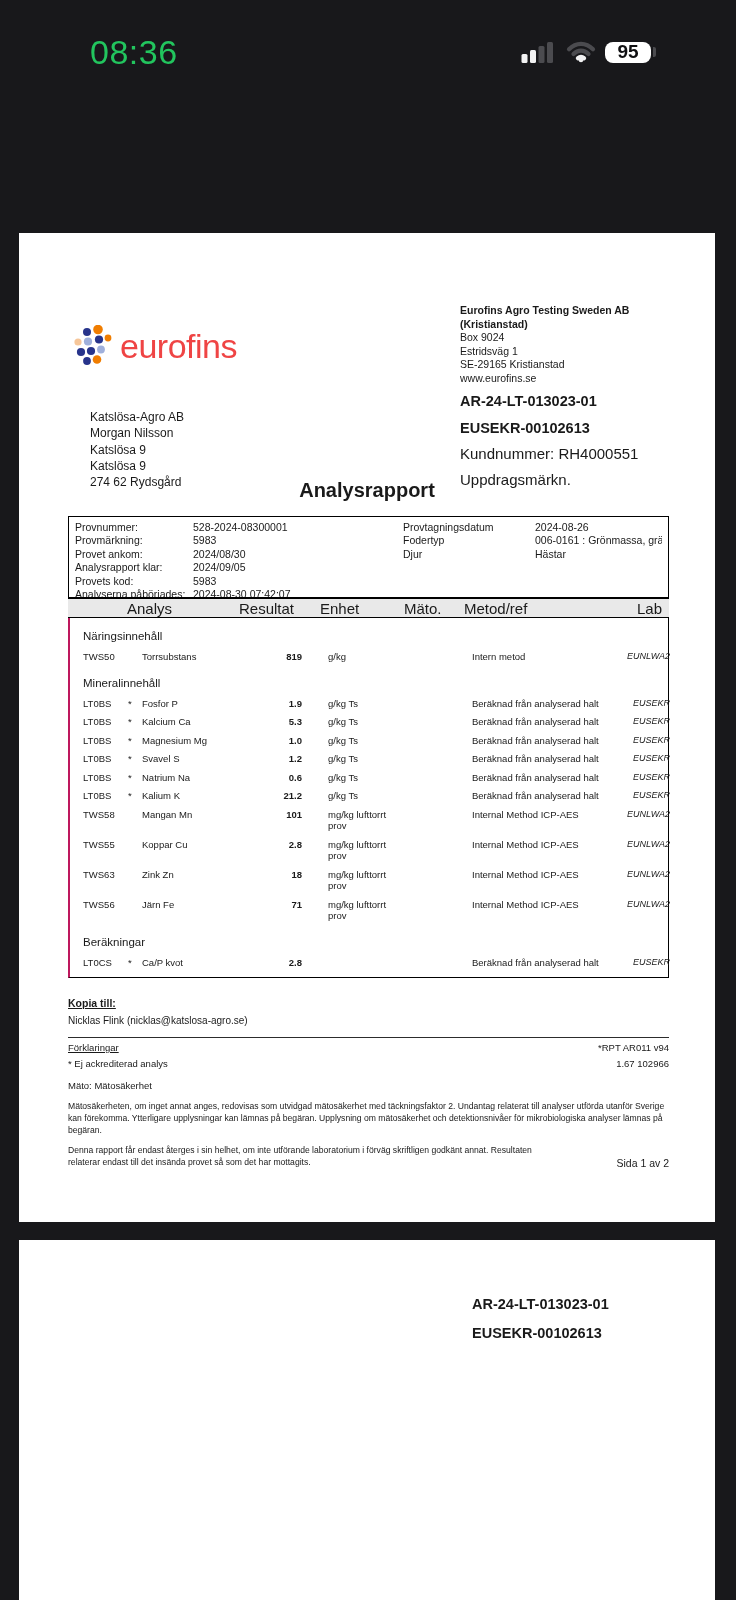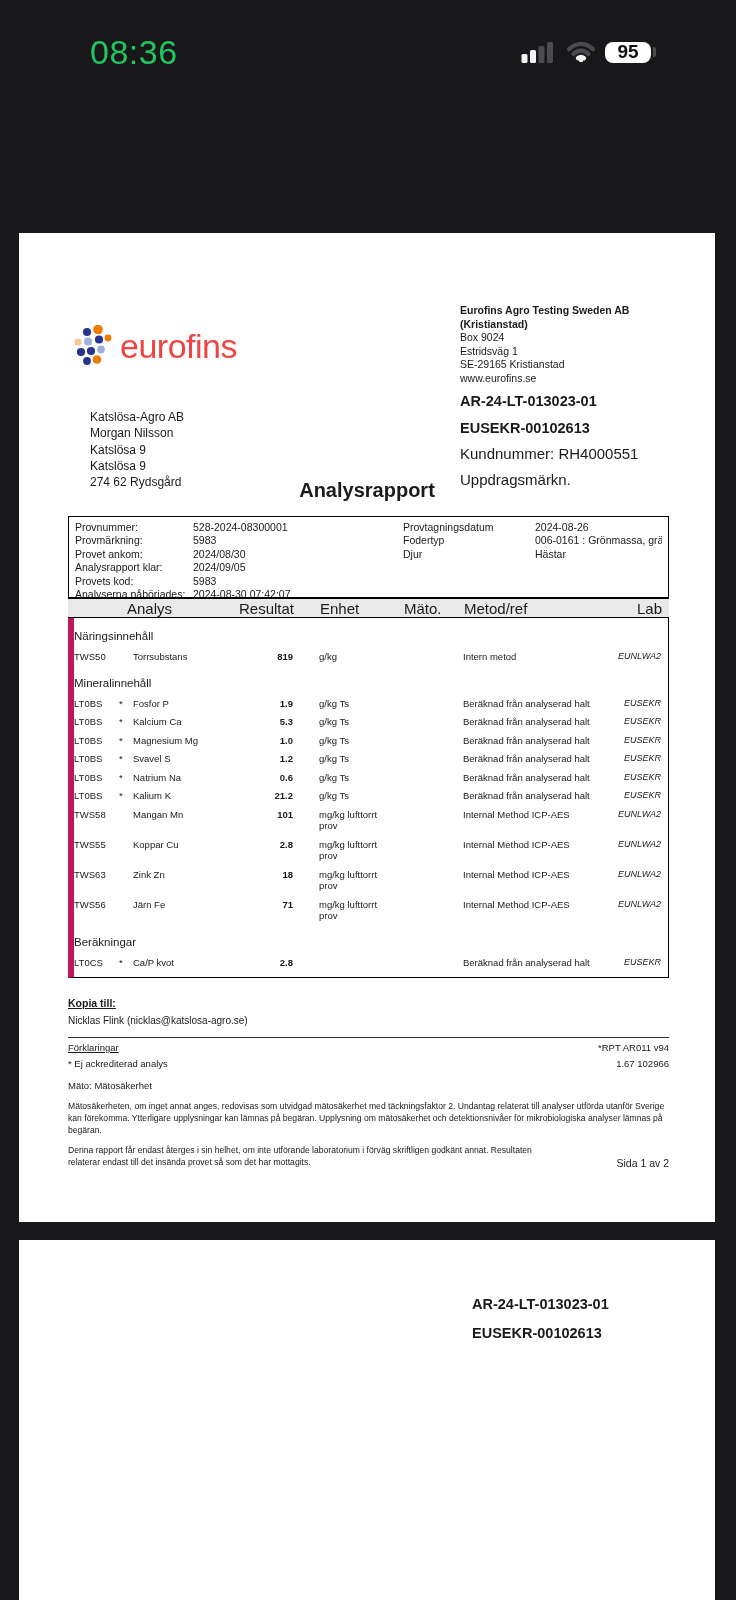--- a/index.html
+++ b/index.html
@@ -52,22 +52,22 @@
   .thead{
     display:grid;grid-template-columns:149px 70px 110px 60px 142px 56px;
     background:#e9e9e9;border-top:2.5px solid #000;border-bottom:1.5px solid #000;
     padding:0 7px;height:18px;align-items:center;font-size:15px;
   }
   .th-analys{text-align:center;}
   .th-result{text-align:right;}
   .th-unit{padding-left:26px;}
   .th-lab{text-align:right;}
   .tbody{
-    border-left:6px solid #be185d;border-right:1px solid #000;border-bottom:1.5px solid #000;
-    padding:2px 7px 5px 0;
+    border-left:2px solid #be185d;border-right:1px solid #000;border-bottom:1.5px solid #000;
+    padding:2px 7px 5px 13px;
   }
   .t-section{font-size:11.5px;padding:10px 0 6px 0;}
   .t-row{
     display:grid;grid-template-columns:45px 14px 90px 70px 110px 60px 142px 56px;
     padding:3px 0 4px 0;font-size:9.5px;line-height:11.5px;align-items:start;
   }
   .t-result{text-align:right;font-weight:bold;}
   .t-unit{padding-left:26px;white-space:pre-line;}
   .t-lab{text-align:right;font-style:italic;font-size:9px;}
   

